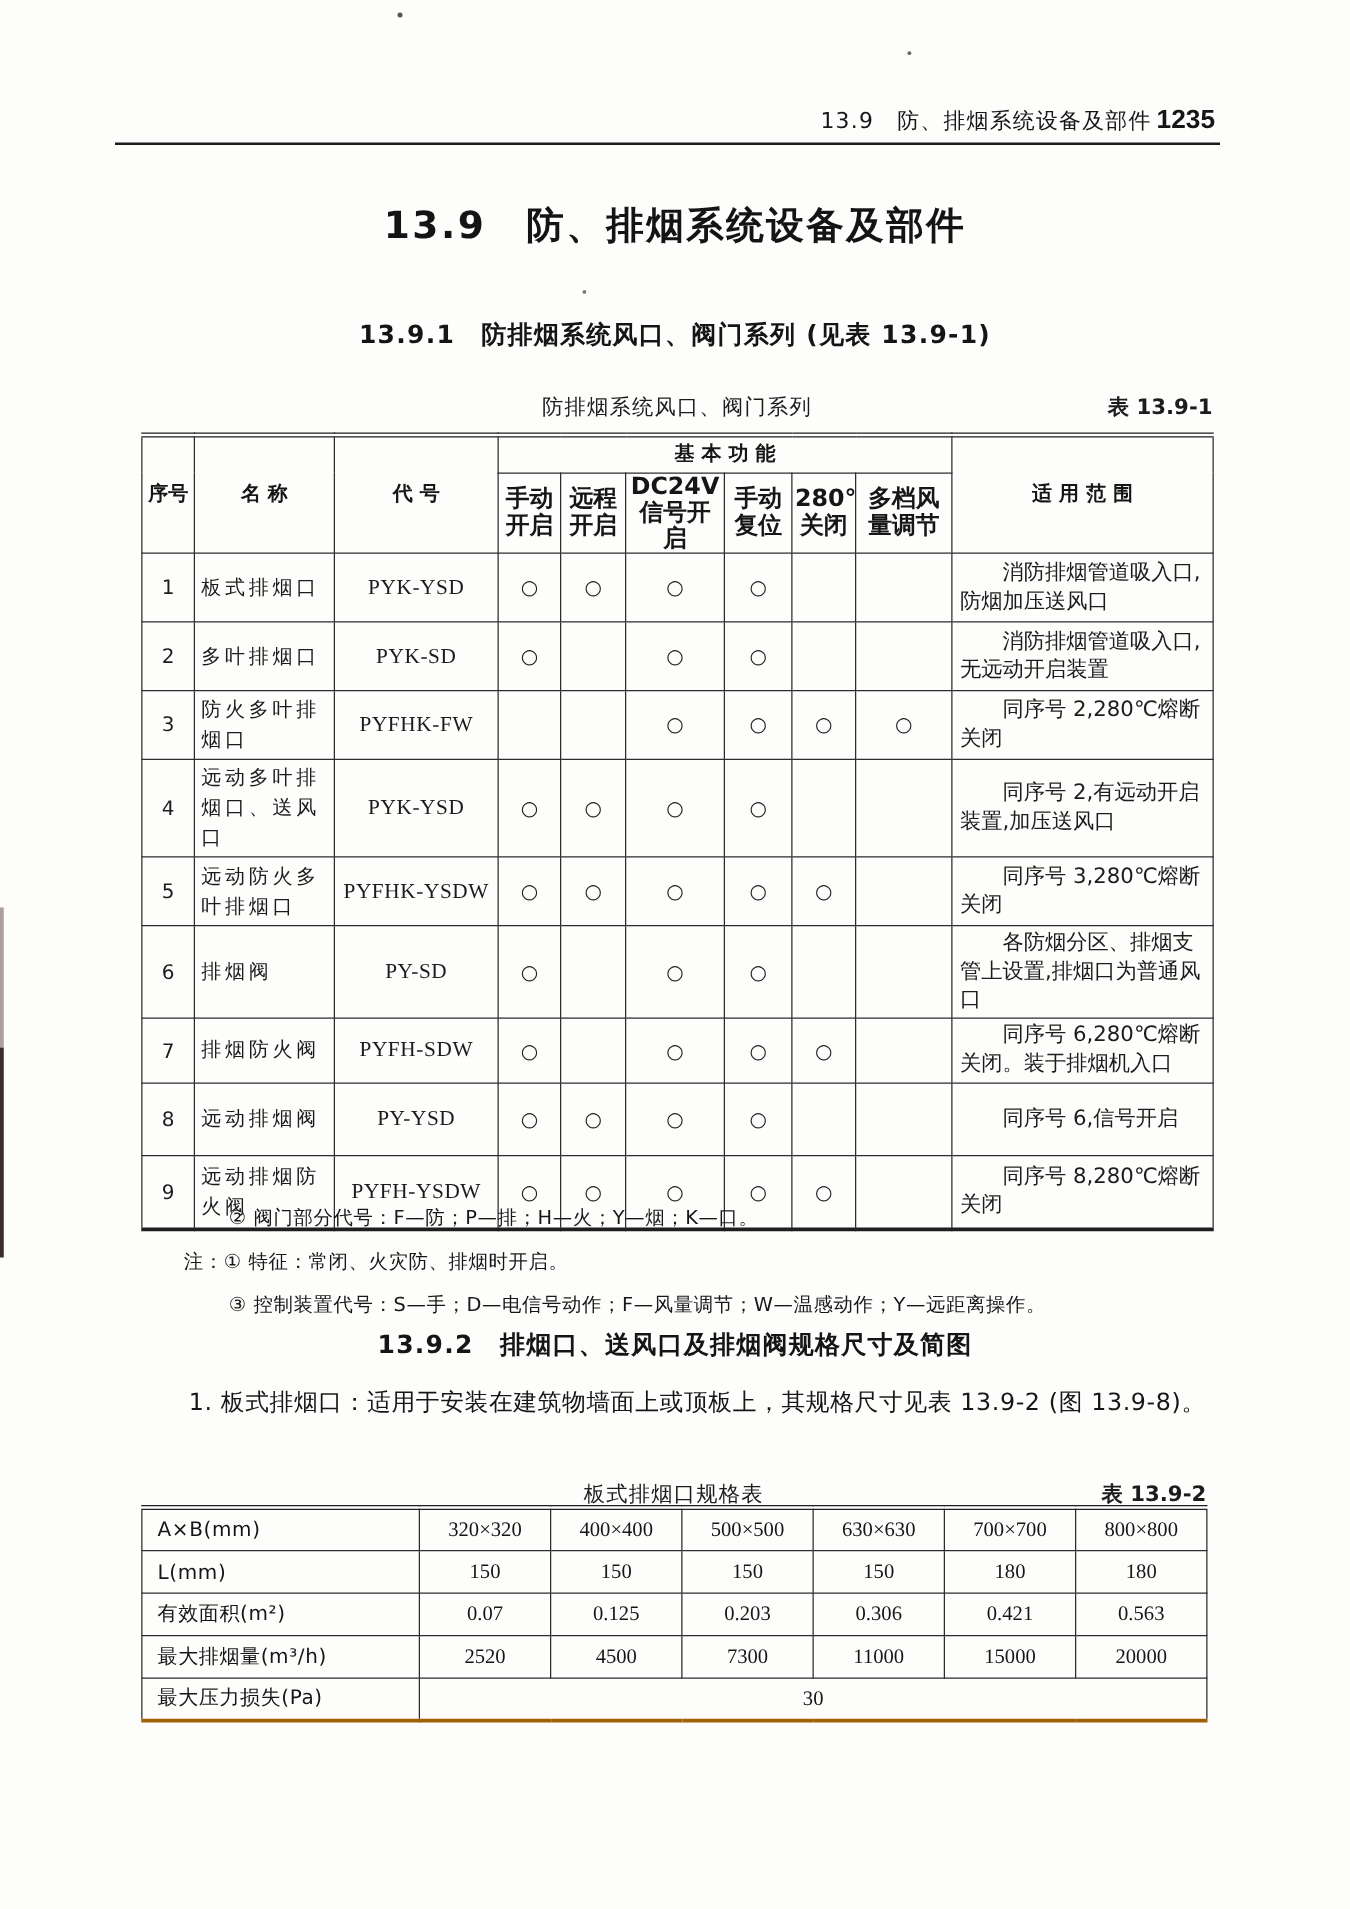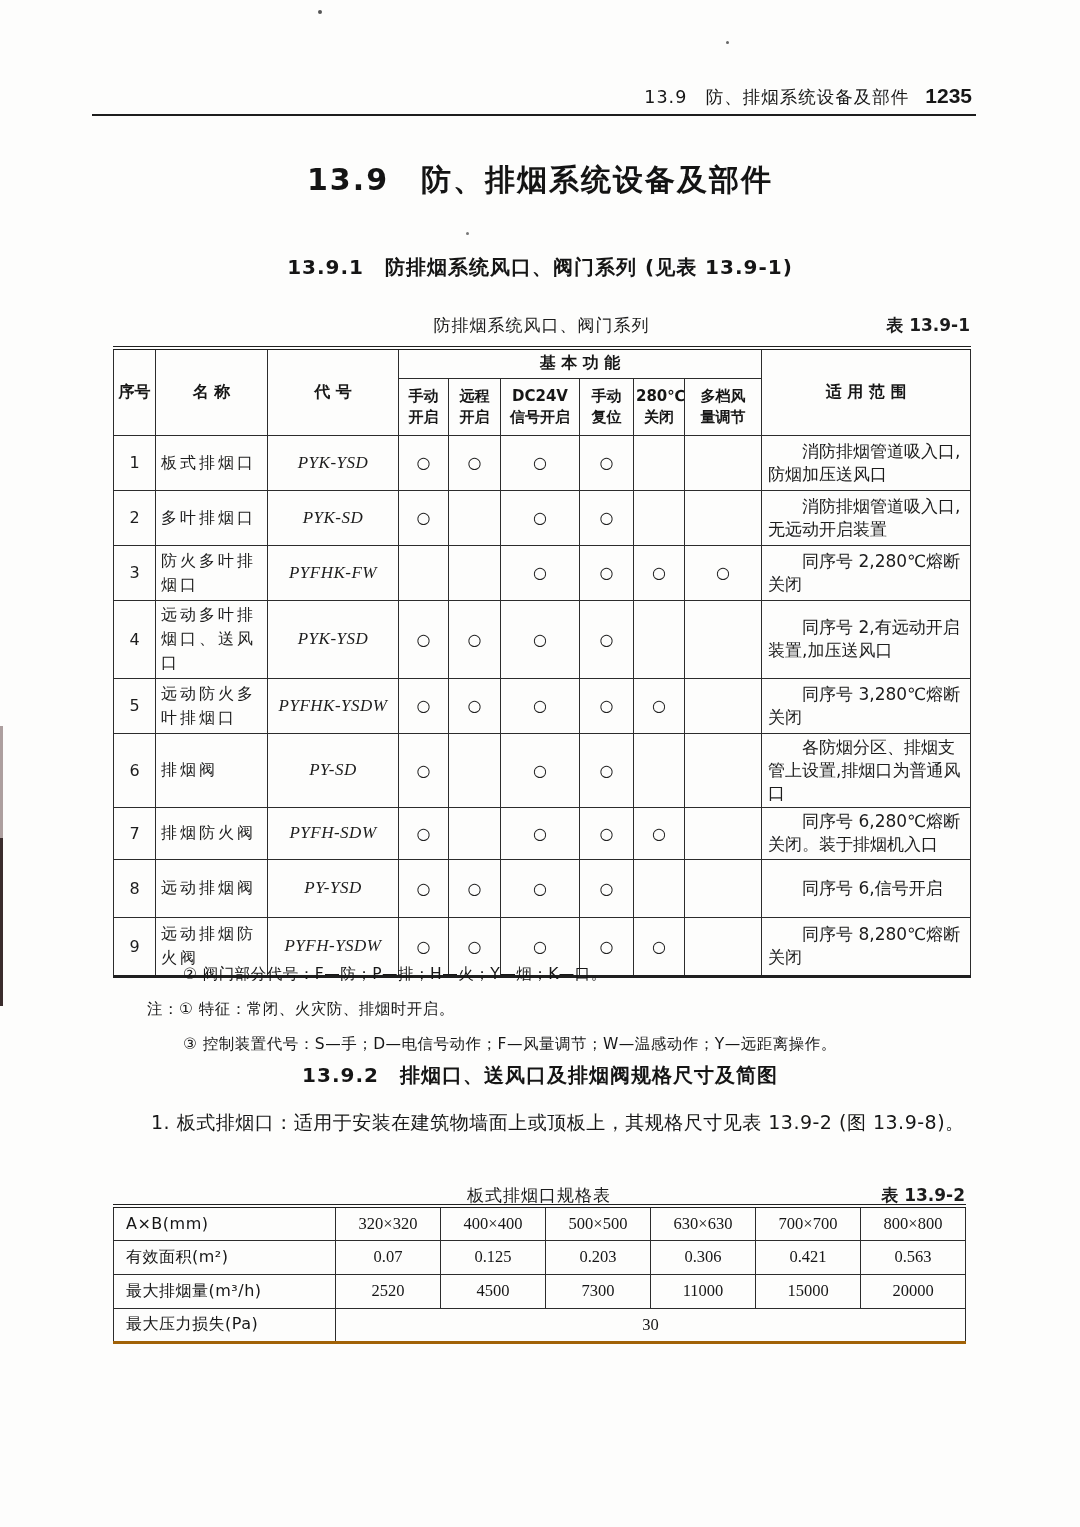--- a/index.html
+++ b/index.html
@@ -14,21 +14,21 @@
   .page { position: absolute; inset: 0; background: #fdfdfc; }
 
   
   .running-head {
     position: absolute; top: 84px; right: 108px;
     font-size: 17.5px; letter-spacing: 1px; white-space: nowrap;
     color: #161616;
   }
   .running-head .pageno {
     font-family: "Liberation Sans", sans-serif;
-    font-weight: bold; font-size: 21px; letter-spacing: 0; margin-left: 16px;
+    font-weight: bold; font-size: 21px; letter-spacing: 0; margin-left: 4px;
   }
   .head-rule {
     position: absolute; top: 114px; left: 92px; width: 884px; height: 2px;
     background: #1d1d1d;
   }
 
   
   .main-title {
     position: absolute; top: 160px; left: 0; width: 100%;
     text-align: center; font-size: 30px; font-weight: bold; letter-spacing: 2px;
@@ -61,38 +61,38 @@
     border-collapse: collapse; table-layout: fixed;
     border-top: 4px double #1f1f1f; border-bottom: 3px solid #1f1f1f;
   }
   #table1 th, #table1 td { border: 1px solid #2c2c2c; overflow: hidden; }
   #table1 thead tr:nth-child(1) { height: 30px; }
   #table1 thead tr:nth-child(2) { height: 57px; }
   #table1 th {
     font-size: 16px; font-weight: bold; text-align: center;
     vertical-align: middle; padding: 0 2px; color: #161616;
   }
-  #table1 th.func-h { font-size: 15px; line-height: 21px; white-space: pre-line; margin-left: 29px; }
+  #table1 th.func-h { font-size: 19px; line-height: 21px; white-space: pre-line; margin-left: 29px; }
   #t1-body tr:nth-child(1) { height: 55px; }
   #t1-body tr:nth-child(2) { height: 55px; }
   #t1-body tr:nth-child(3) { height: 55px; }
   #t1-body tr:nth-child(4) { height: 78px; }
   #t1-body tr:nth-child(5) { height: 55px; }
   #t1-body tr:nth-child(6) { height: 51px; }
   #t1-body tr:nth-child(7) { height: 52px; }
   #t1-body tr:nth-child(8) { height: 58px; }
   #t1-body tr:nth-child(9) { height: 59px; }
   #t1-body td { vertical-align: middle; font-size: 16px; }
   #t1-body td.seq { text-align: center; }
   #t1-body td.name {
     text-align: left; padding: 2px 5px; line-height: 24px; letter-spacing: 3px;
   }
   #t1-body td.code {
     text-align: center; font-family: "Liberation Serif", serif;
-    font-size: 17px; letter-spacing: 0.5px; font-weight: 500; font-style: italic;
+    font-size: 17px; letter-spacing: 0.5px; font-weight: 500;
   }
   #t1-body td.func { text-align: center; font-size: 16px; color: #222; }
   #t1-body td.scope {
     text-align: left; text-indent: 2em; padding: 2px 8px 2px 6px;
     line-height: 23px; font-size: 17px;
   }
 
   
   .notes {
     position: absolute; top: 957px; left: 147px; width: 740px;
@@ -330,20 +330,29 @@
         <tr>
           <td class="t2-label">A×B(mm)</td>
           <td class="t2-val">320×320</td>
           <td class="t2-val">400×400</td>
           <td class="t2-val">500×500</td>
           <td class="t2-val">630×630</td>
           <td class="t2-val">700×700</td>
           <td class="t2-val">800×800</td>
         </tr>
         <tr>
+          <td class="t2-label">L(mm)</td>
+          <td class="t2-val">150</td>
+          <td class="t2-val">150</td>
+          <td class="t2-val">150</td>
+          <td class="t2-val">150</td>
+          <td class="t2-val">180</td>
+          <td class="t2-val">180</td>
+        </tr>
+        <tr>
           <td class="t2-label">有效面积(m²)</td>
           <td class="t2-val">0.07</td>
           <td class="t2-val">0.125</td>
           <td class="t2-val">0.203</td>
           <td class="t2-val">0.306</td>
           <td class="t2-val">0.421</td>
           <td class="t2-val">0.563</td>
         </tr>
         <tr>
           <td class="t2-label">最大排烟量(m³/h)</td>

